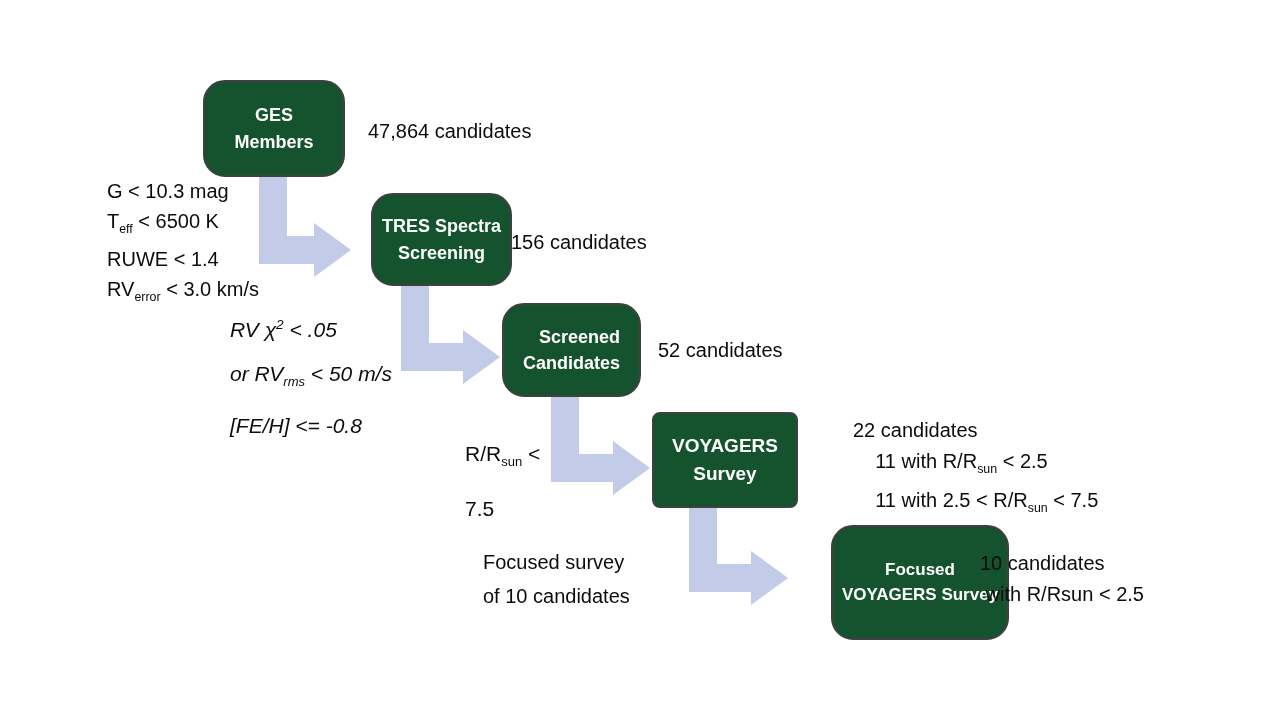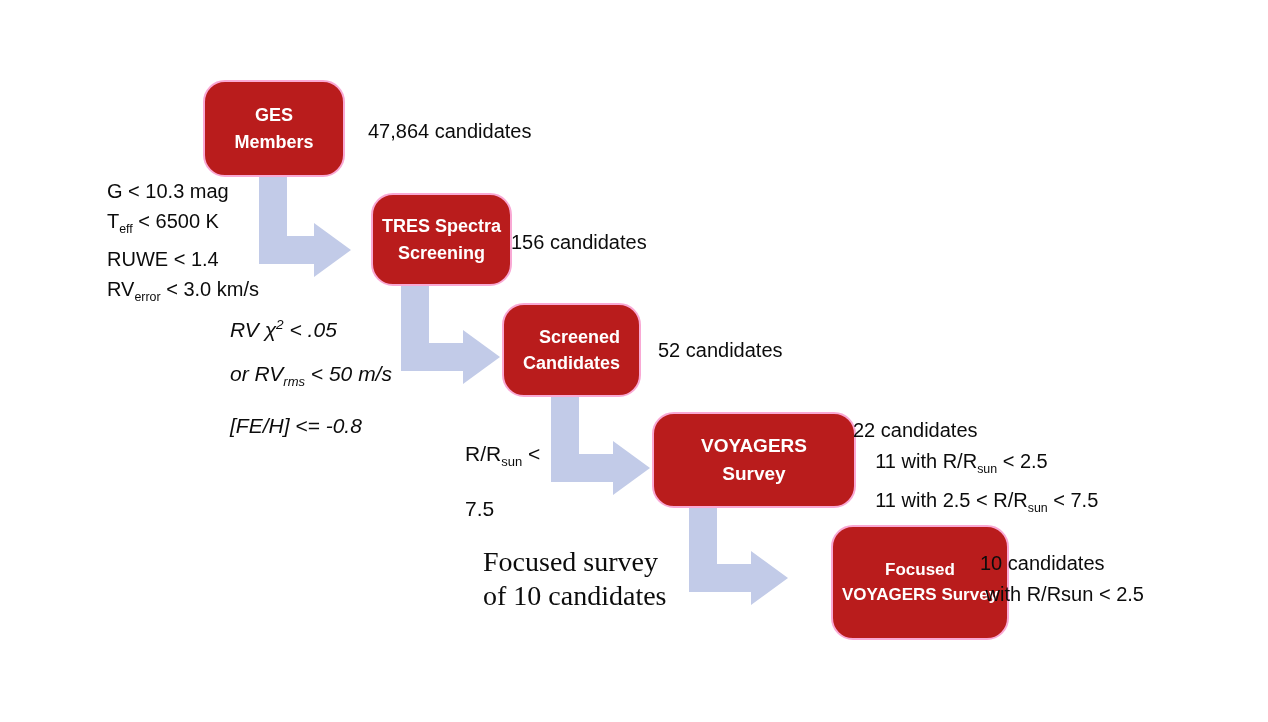--- a/index.html
+++ b/index.html
@@ -18,58 +18,58 @@
   }
   .arrow-layer {
     position: absolute;
     left: 0; top: 0;
     width: 1268px;
     height: 722px;
   }
   .flow-box {
     position: absolute;
     box-sizing: border-box;
-    background: #b91c1c;
-    border: 2px solid #f9a8d4;
+    background: #14532d;
+    border: 2px solid #404040;
     border-radius: 22px;
     display: flex;
     align-items: center;
     justify-content: center;
     text-align: center;
     color: #ffffff;
     font-weight: 700;
     font-size: 18px;
     line-height: 1.45;
     white-space: pre-line;
     padding: 6px 8px;
   }
   .box-ges      { left: 203px; top:  80px; width: 142px; height: 97px; }
   .box-tres     { left: 371px; top: 193px; width: 141px; height: 93px; }
   .box-screened { left: 502px; top: 303px; width: 139px; height: 94px; text-align: right; }
-  .box-voyagers { left: 652px; top: 412px; width: 204px; height: 96px; font-size: 19px; }
+  .box-voyagers { left: 652px; top: 412px; width: 146px; height: 96px; font-size: 19px; border-radius: 8px; }
   .box-focused  { left: 790px; top: 525px; width: 178px; height: 115px; font-size: 17px; margin-left: 41px; }
 
   .note {
     position: absolute;
     font-size: 20px;
     line-height: 30px;
     white-space: pre-line;
     color: #0c0c0c;
   }
   .note sub { font-size: 0.62em; }
   .note sup { font-size: 0.65em; }
 
   .count-ges      { left: 368px; top: 116px; }
   .criteria-ges   { left: 107px; top: 176px; line-height: 30px; }
   .count-tres     { left: 511px; top: 227px; }
   .criteria-tres  { left: 230px; top: 303px; font-size: 21px; line-height: 44px; font-style: italic; }
   .count-screened { left: 658px; top: 335px; }
   .criteria-scr   { left: 465px; top: 430px; font-size: 21px; line-height: 47px; }
   .count-voyagers { left: 853px; top: 415px; line-height: 31px; }
-  .criteria-voy   { left: 483px; top: 545px; font-size: 28px; line-height: 34px; font-family: Liberation Serif, serif; }
+  .criteria-voy   { left: 483px; top: 545px; font-size: 20px; line-height: 34px; }
   .count-focused  { left: 980px; top: 548px; line-height: 31px; }
 </style>
 </head>
 <body>
 
 <div class="canvas">
 
   <svg class="arrow-layer" viewBox="0 0 1268 722" xmlns="http://www.w3.org/2000/svg">
     <polygon fill="#C2CBE8" points="259,177 287,177 287,236 314,236 314,223 351,250 314,277 314,264 259,264"></polygon>
     <polygon fill="#C2CBE8" points="401,285 429,285 429,343 463,343 463,330 500,357 463,384 463,371 401,371"></polygon>

